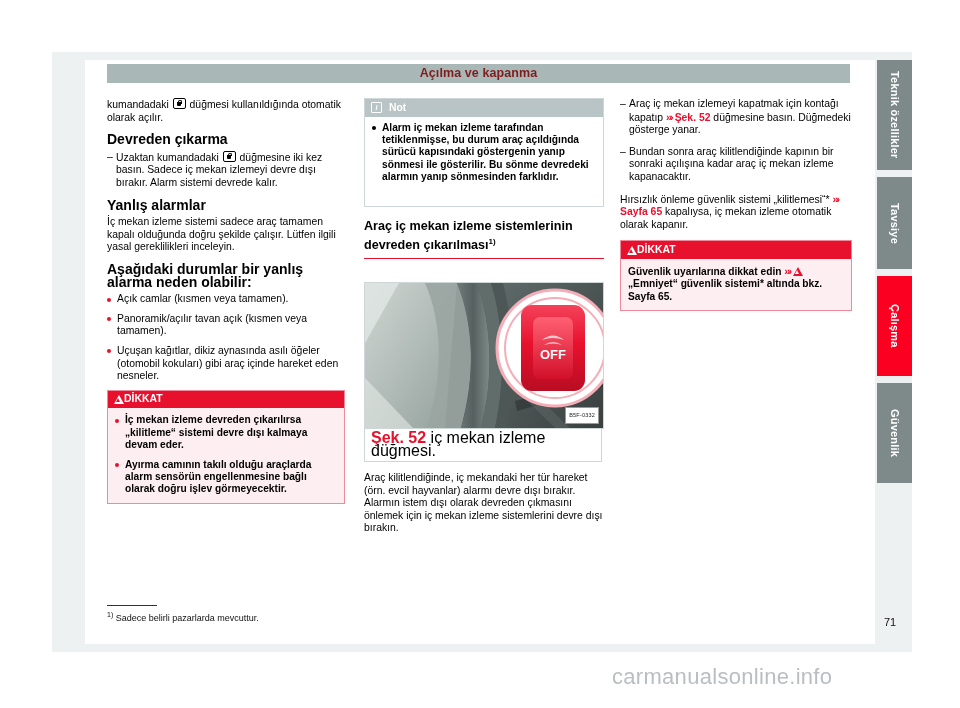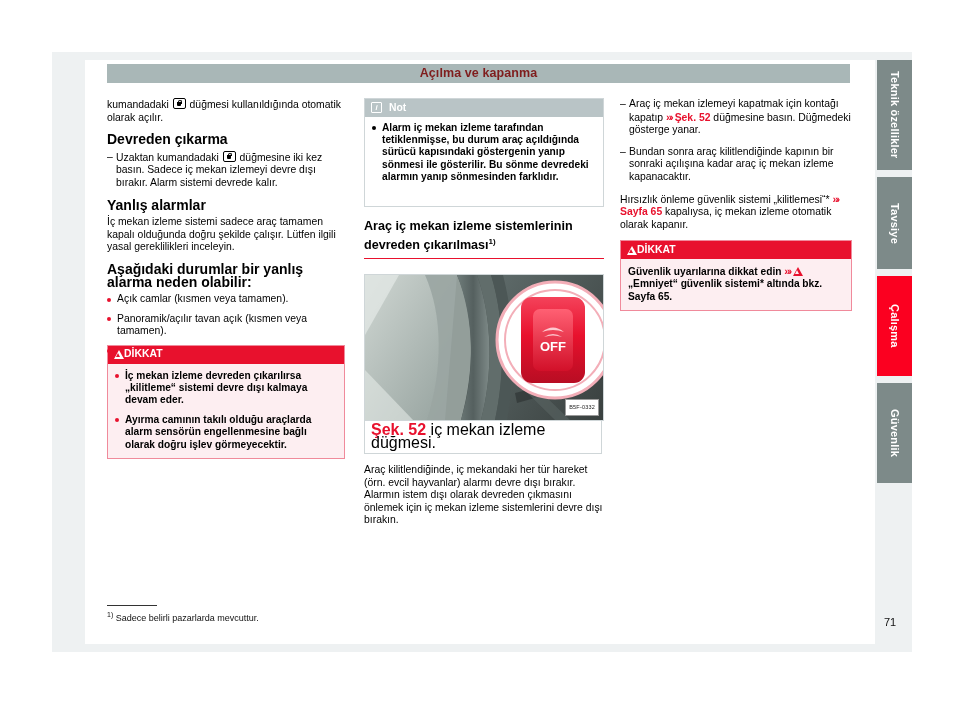--- a/index.html
+++ b/index.html
@@ -236,21 +236,21 @@
   }
   h2.fig-title sup { font-size: 8px; font-weight: bold; }
 
   .figure {
     width: 238px;
     height: 145px;
     border: 1px solid #cfd6d8;
     position: relative;
     overflow: hidden;
     background: #fdba74;
-    margin-top: 15px;
+    margin-top: 23px;
   }
   .fig-code {
     position: absolute;
     right: 4px;
     bottom: 4px;
     background: #ffffff;
     border: 1px solid #999;
     color: #222;
     font-size: 5.5px;
     font-family: "Liberation Sans", sans-serif;
@@ -363,20 +363,21 @@
     <div class="bullet-item">
       <span class="dot"></span>
       <span>Açık camlar (kısmen veya tamamen).</span>
     </div>
     <div class="bullet-item">
       <span class="dot"></span>
       <span>Panoramik/açılır tavan açık (kısmen veya tamamen).</span>
     </div>
     <div class="bullet-item">
       <span class="dot"></span>
+      <span>Uçuşan kağıtlar, dikiz aynasında asılı öğeler (otomobil kokuları) gibi araç içinde hareket eden nesneler.</span>
     </div>
 
     <div class="warn-box">
       <div class="warn-head">
         <span class="tri"></span>
         <span>DİKKAT</span>
       </div>
       <div class="warn-body">
         <div class="bullet-item">
           <span class="dot"></span>
@@ -509,13 +510,14 @@
     <div class="tab active" style="height:100px;">
         <span>Çalışma</span>
       </div>
     <div class="tab" style="height:100px;">
         <span>Güvenlik</span>
       </div>
   </div>
 
   <div class="pagenum">71</div>
 
+  <div class="watermark">carmanualsonline.info</div>
 </div>
 
 </body></html>

